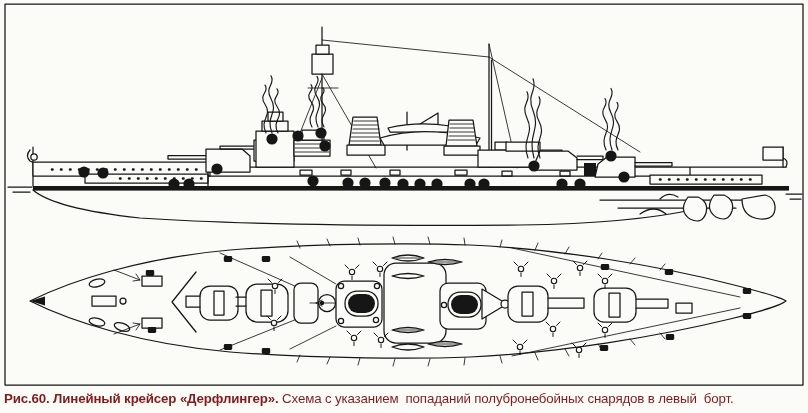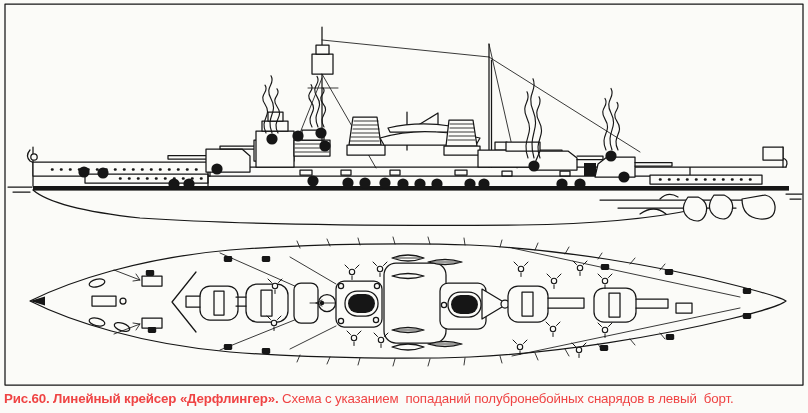--- a/index.html
+++ b/index.html
@@ -4,21 +4,21 @@
 <style>
   html,body{margin:0;padding:0;}
   body{width:808px;height:413px;background:#fbfbf8;font-family:"Liberation Sans",sans-serif;overflow:hidden;}
   .stage{position:relative;width:808px;height:413px;background:#fbfbf8;}
   .stage svg{position:absolute;left:0;top:0;}
   .ln{fill:none;stroke:#161616;stroke-width:1.25;stroke-linecap:round;stroke-linejoin:round;}
   .fw{fill:#fbfbf8;stroke:#161616;stroke-width:1.25;stroke-linejoin:round;}
   .fi{fill:#161616;stroke:none;}
   .thin{fill:none;stroke:#161616;stroke-width:0.85;stroke-linecap:round;}
   .dots{fill:none;stroke:#161616;stroke-width:2.6;stroke-linecap:round;stroke-dasharray:0.5 8.5;}
-  .caption{position:absolute;left:4px;top:390px;width:802px;margin:0;font-size:13.3px;color:#ef4444;
+  .caption{position:absolute;left:4px;top:390px;width:802px;margin:0;font-size:13.3px;color:#7f1d1d;
            white-space:pre-wrap;letter-spacing:-0.15px;line-height:1.4;}
   .caption .b{font-weight:bold;}
 </style>
 </head>
 <body>
 
 <div class="stage">
   <svg width="808" height="388" viewBox="0 0 808 388">
 
     <rect x="5" y="4" width="798" height="381" class="ln" stroke-width="1.8"></rect>

